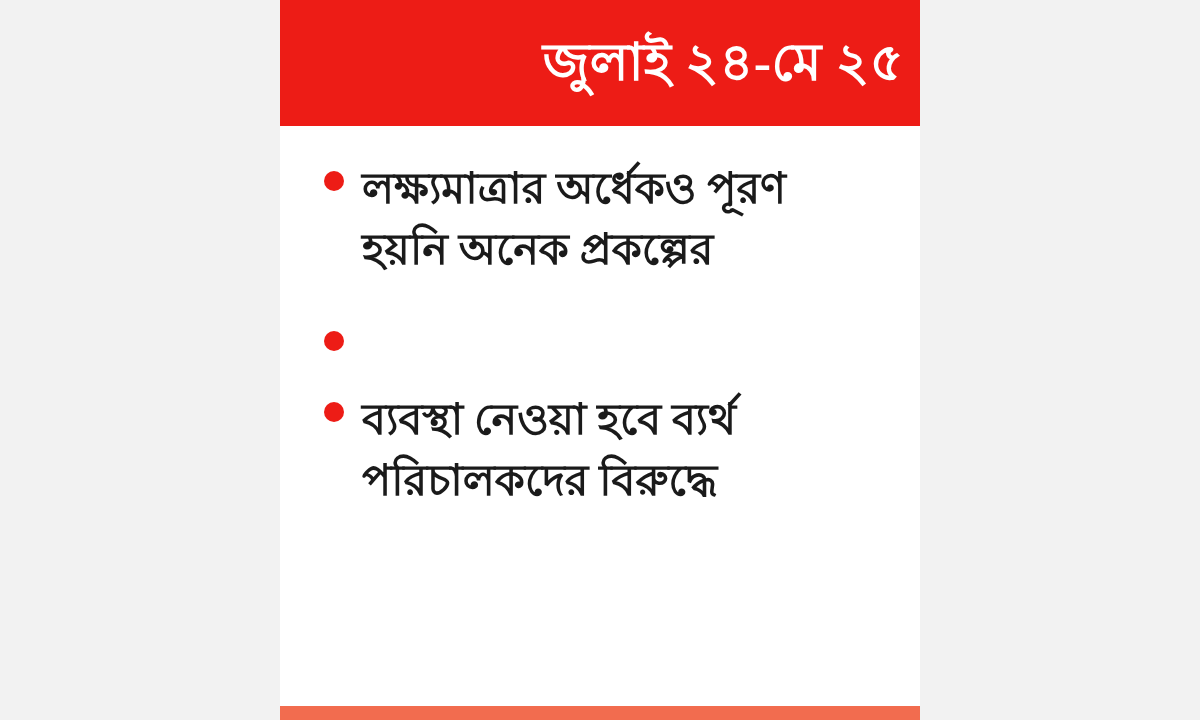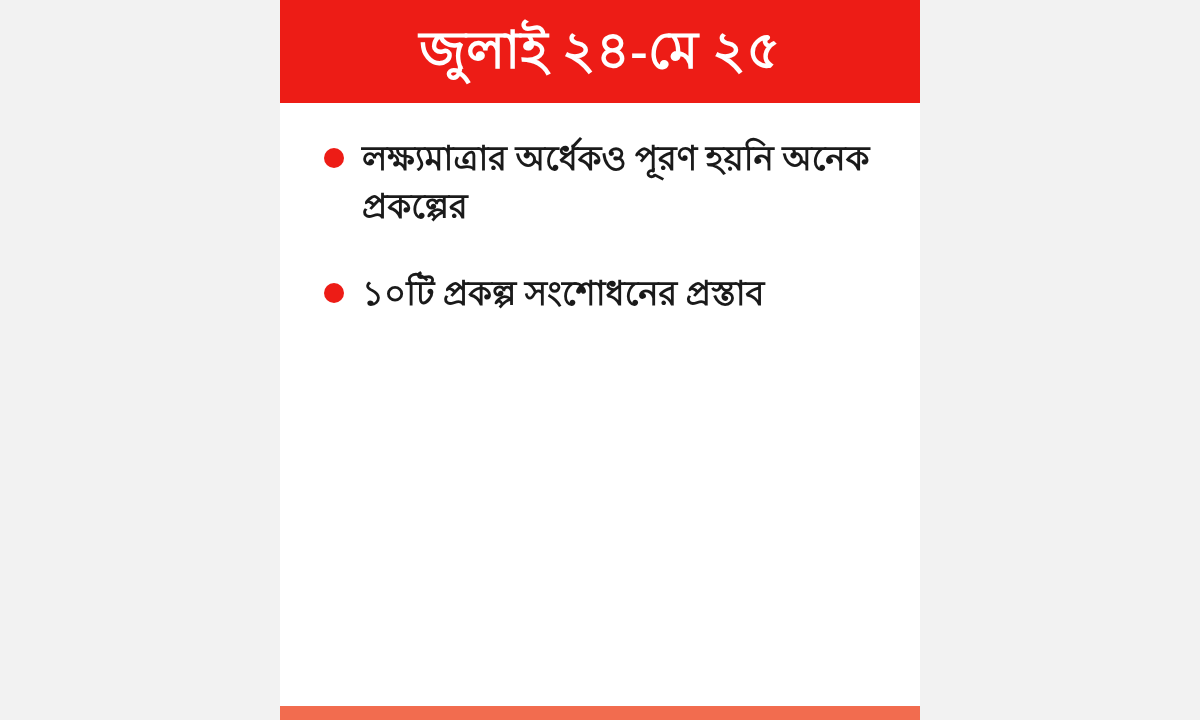--- a/index.html
+++ b/index.html
@@ -23,25 +23,25 @@
     position: absolute;
     left: 280px;
     top: 0;
     width: 640px;
     height: 720px;
     background: #ffffff;
     box-shadow: 0 0 0 0 rgba(0,0,0,0);
   }
   .card-header {
     width: 100%;
-    height: 103px;
+    height: 126px;
     background: #ed1c16;
     display: flex;
     align-items: center;
-    justify-content: center;
+    justify-content: flex-end;
     box-sizing: border-box;
     padding: 5px 16px;
   }
   .card-header-title {
     color: #ffffff;
     font-size: 52px;
     line-height: 1.05;
     font-weight: bold;
     font-family: "Liberation Serif", "DejaVu Serif", serif;
     letter-spacing: 0.5px;
@@ -66,21 +66,21 @@
     flex: 0 0 auto;
     width: 20px;
     height: 20px;
     border-radius: 50%;
     background: #ed1c16;
     margin-top: 13px;
     margin-right: 18px;
   }
   .bullet-text {
     color: #1a1a1a;
-    font-size: 34px;
+    font-size: 43px;
     line-height: 1.42;
     font-family: "Liberation Serif", "DejaVu Serif", serif;
     font-weight: 600;
     max-width: 510px;
   }
   .card-footer {
     position: absolute;
     left: 0;
     bottom: 0;
     width: 100%;
@@ -102,22 +102,25 @@
       <ul class="bullet-list">
 
         <li class="bullet-item">
           <span class="bullet-dot"></span>
           <span class="bullet-text">লক্ষ্যমাত্রার অর্ধেকও পূরণ হয়নি অনেক প্রকল্পের</span>
         </li>
 
 
         <li class="bullet-item">
           <span class="bullet-dot"></span>
-          <span class="bullet-text">১০টি প্রকল্প সংশোধনের প্রস্তাব</span>
         </li>
 
+        <li class="bullet-item">
+          <span class="bullet-dot"></span>
+          <span class="bullet-text">ব্যবস্থা নেওয়া হবে ব্যর্থ পরিচালকদের বিরুদ্ধে</span>
+        </li>
 
       </ul>
     </div>
 
     <div class="card-footer"></div>
   </div>
 </div>
 
 </body></html>

